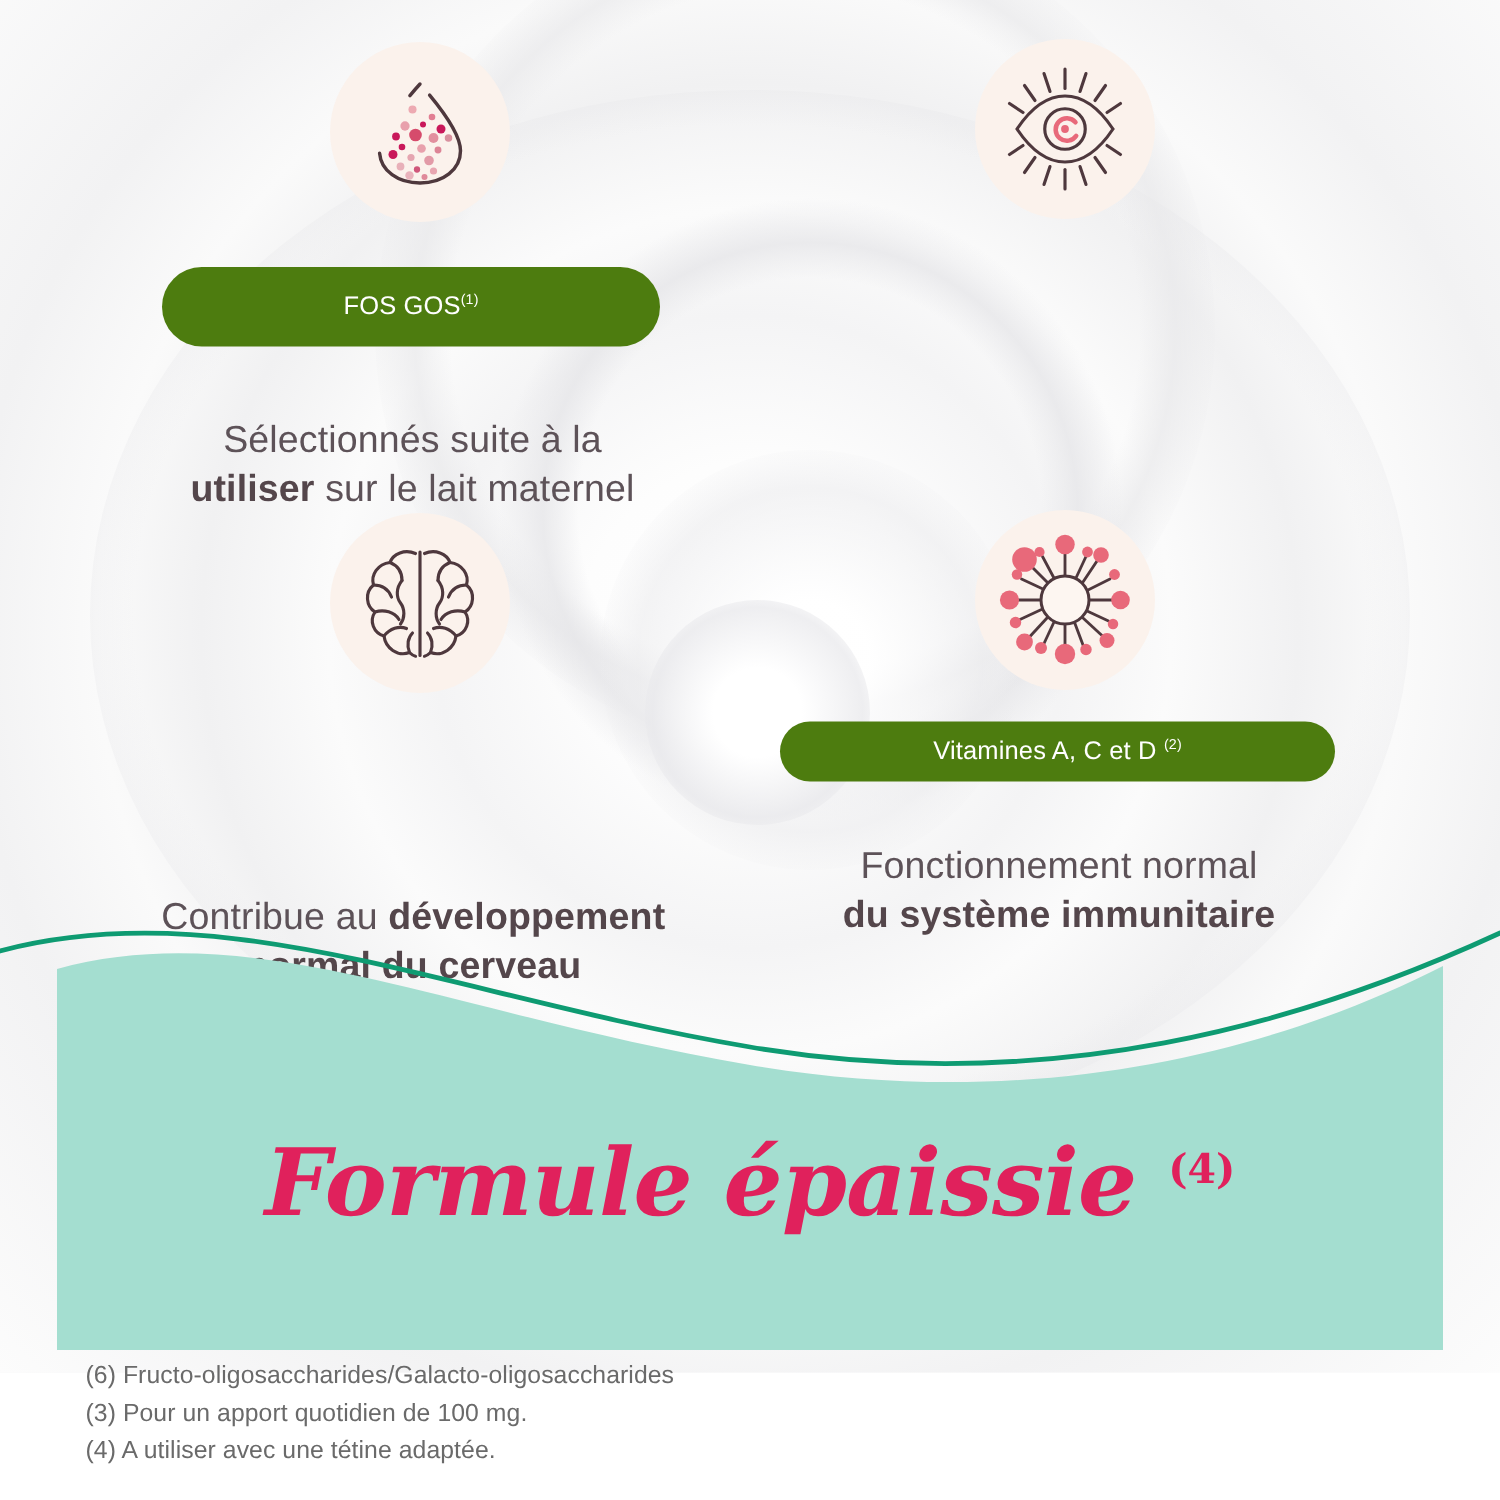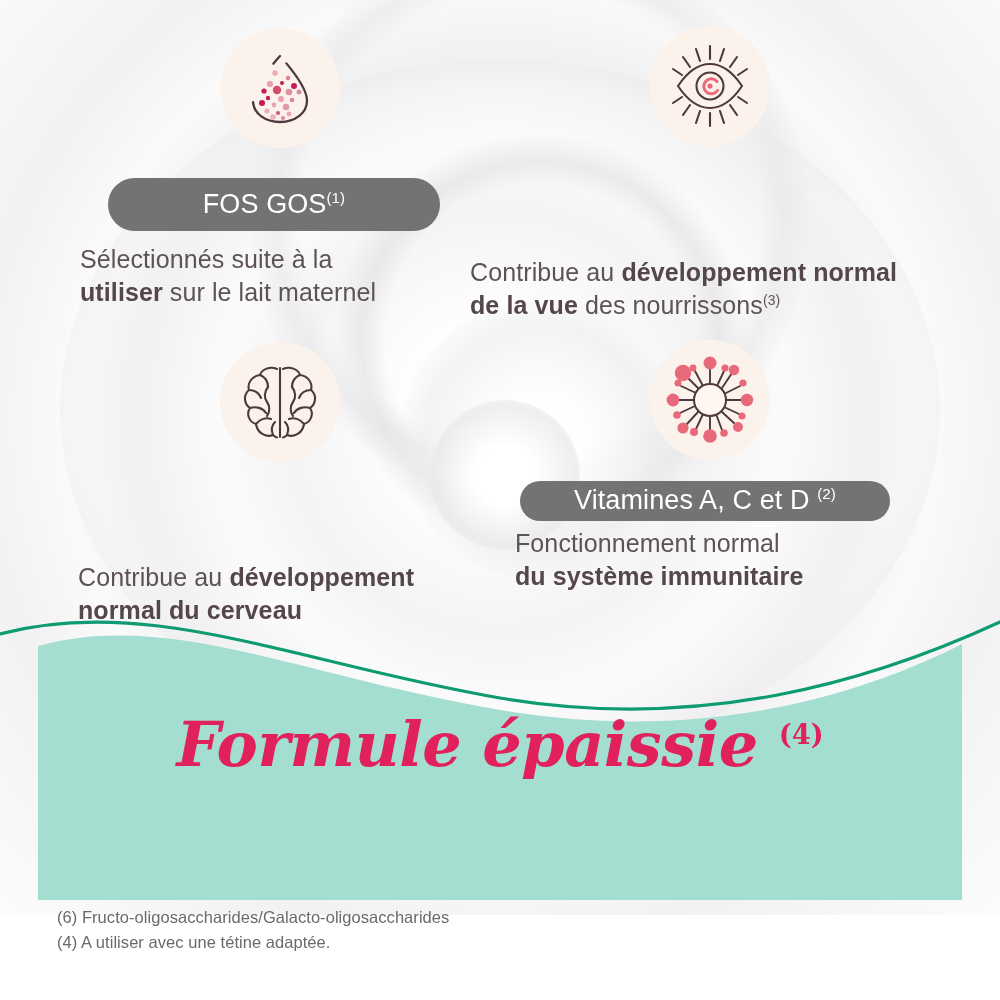--- a/index.html
+++ b/index.html
@@ -75,51 +75,53 @@
   .icon-bubble svg { display: block; }
 
   #bubble-fosgos { left: 220px; top: 28px; }
   #bubble-dha    { left: 650px; top: 26px; }
   #bubble-aal    { left: 220px; top: 342px; }
   #bubble-vit    { left: 650px; top: 340px; }
 
   
   .pill {
     position: absolute;
-    background: #737373;
+    background: #4d7c0f;
     border-radius: 40px;
     color: #ffffff;
     display: flex;
     align-items: center;
     justify-content: center;
     text-align: center;
-    font-size: 27px;
+    font-size: 17px;
     line-height: 1.18;
     letter-spacing: .1px;
     padding: 9px 22px;
     box-sizing: border-box;
   }
   .pill sup {
     font-size: .56em;
     vertical-align: super;
     line-height: 0;
   }
 
   #pill-fosgos { left: 108px; top: 178px; width: 332px; height: 53px; }
   #pill-dha    { left: 520px; top: 168px; width: 370px; height: 78px; }
   #pill-aal    { left: 108px; top: 483px; width: 332px; height: 78px; }
   #pill-vit    { left: 520px; top: 481px; width: 370px; height: 40px; }
 
   
   .caption {
     position: absolute;
+    text-align: center;
     color: #5d5258;
     font-size: 25px;
     line-height: 1.32;
     letter-spacing: .1px;
+    margin-top: 34px;
   }
   .caption b {
     color: #54464b;
     font-weight: 700;
   }
   .caption sup {
     font-size: .56em;
     vertical-align: super;
     line-height: 0;
   }
@@ -146,21 +148,21 @@
     width: 1000px;
     text-align: center;
     color: #e0215c;
     font-family: "DejaVu Serif", "Liberation Serif", serif;
     font-weight: 700;
     font-style: italic;
     font-size: 62px;
     line-height: 1.38;
     letter-spacing: -0.5px;
   }
-  .headline .ln { display: block; }
+  .headline .ln { display: block; margin-top: 44px; }
   .headline sup {
     font-size: .44em;
     vertical-align: super;
     line-height: 0;
     font-style: normal;
     letter-spacing: 0;
   }
 
   
   .footnotes {
@@ -321,33 +323,33 @@
     </span>
   </div>
 
 
 
   <div class="pill" id="pill-vit">
     <span>Vitamines A, C et D <sup>(2)</sup></span>
   </div>
 
   <div class="caption" id="cap-fosgos">Sélectionnés suite à la<br><b>utiliser</b> sur le lait maternel</div>
-  <div class="caption" id="cap-dha">Contribue au <b>développement normal</b><br><b>de la vue</b> des nourrissons<sup>(3)</sup></div>
   <div class="caption" id="cap-aal">Contribue au <b>développement</b><br><b>normal du cerveau</b></div>
   <div class="caption" id="cap-vit">Fonctionnement normal<br><b>du système immunitaire</b></div>
 
   <div class="wave-band">
     <svg width="1000" height="310" viewBox="0 0 1000 310" fill="none">
       <path d="M38 48 C170 12 300 78 500 112 C700 146 860 98 962 46 L962 302 L38 302 Z" fill="#a4ded0"></path>
       <path d="M0 36 C150 -4 300 66 500 100 C700 134 870 84 1000 24" stroke="#0e9b72" stroke-width="3.2" fill="none" stroke-linecap="round"></path>
     </svg>
   </div>
 
   <div class="headline">
     <span class="ln"><span>Formule épaissie</span> <sup>(4)</sup></span>
   </div>
 
   <div class="footnotes">
     <div>(6) Fructo-oligosaccharides/Galacto-oligosaccharides</div>
+    <div>(3) Pour un apport quotidien de 100 mg.</div>
     <div>(4) A utiliser avec une tétine adaptée.</div>
   </div>
 
 </div>
 
 </body></html>

